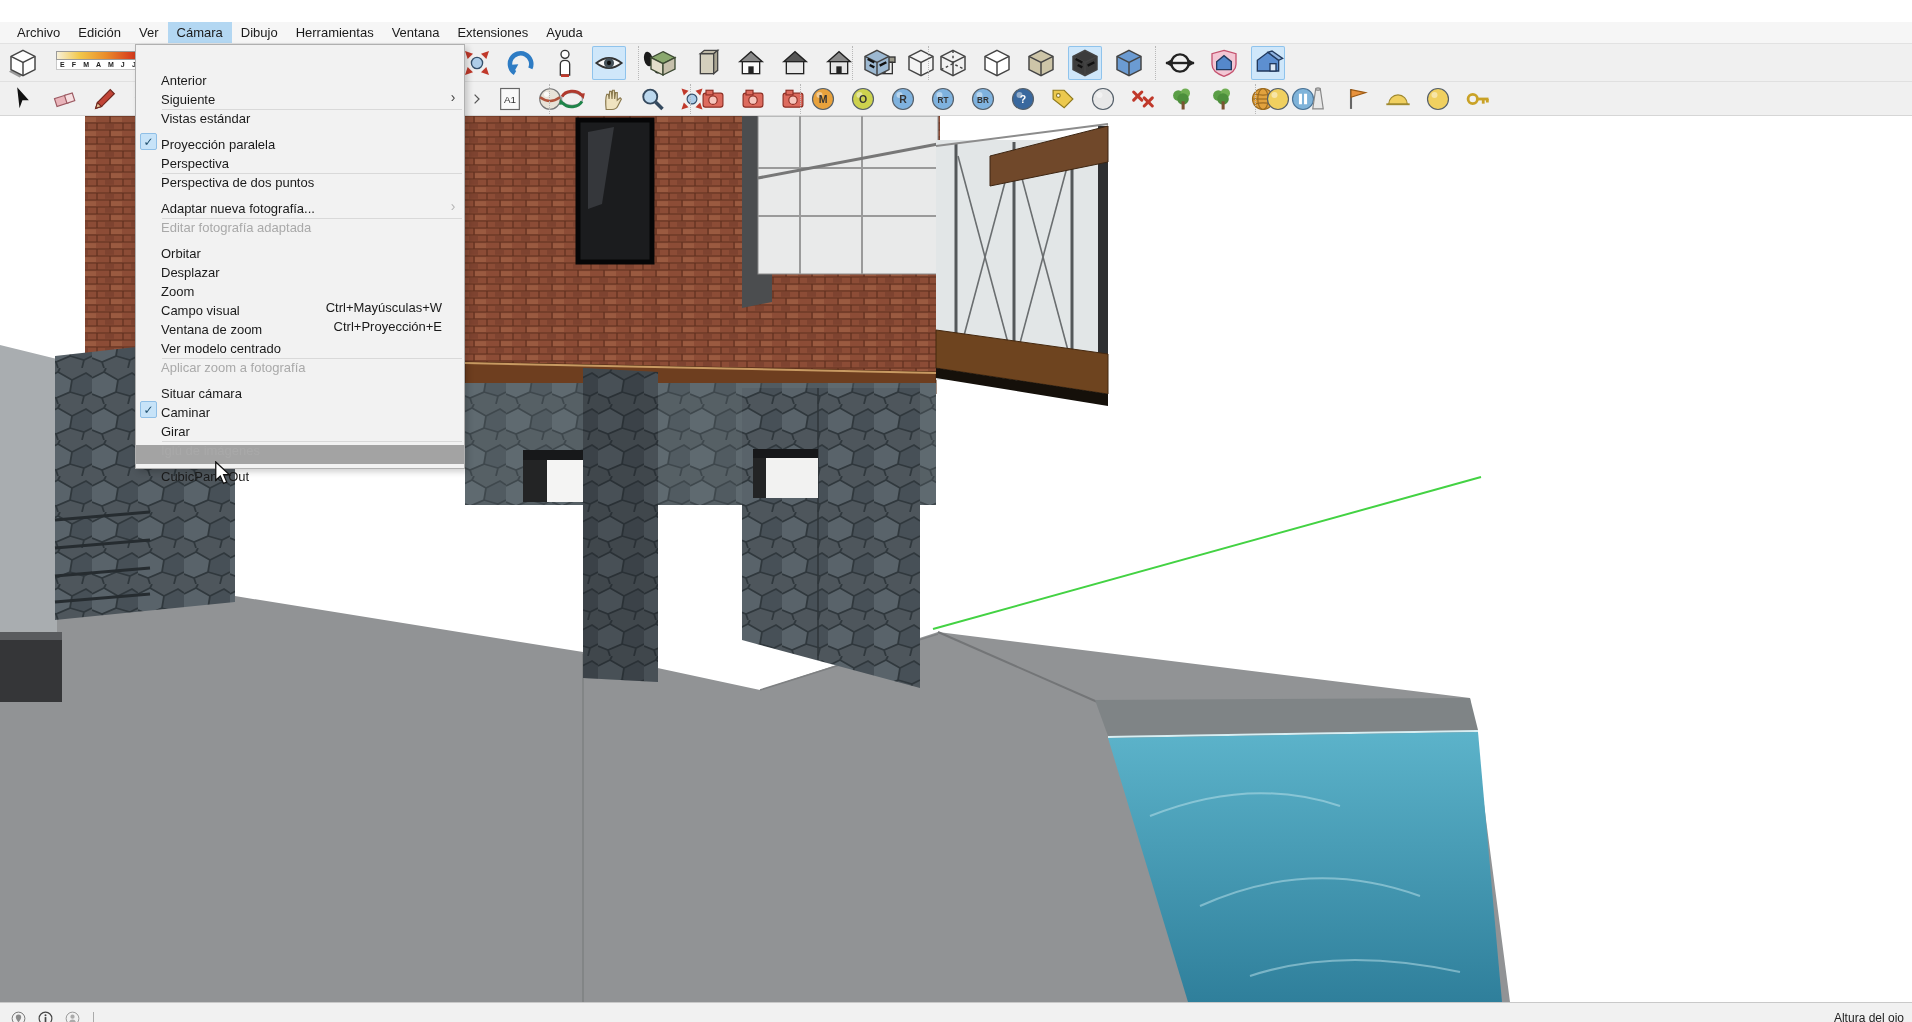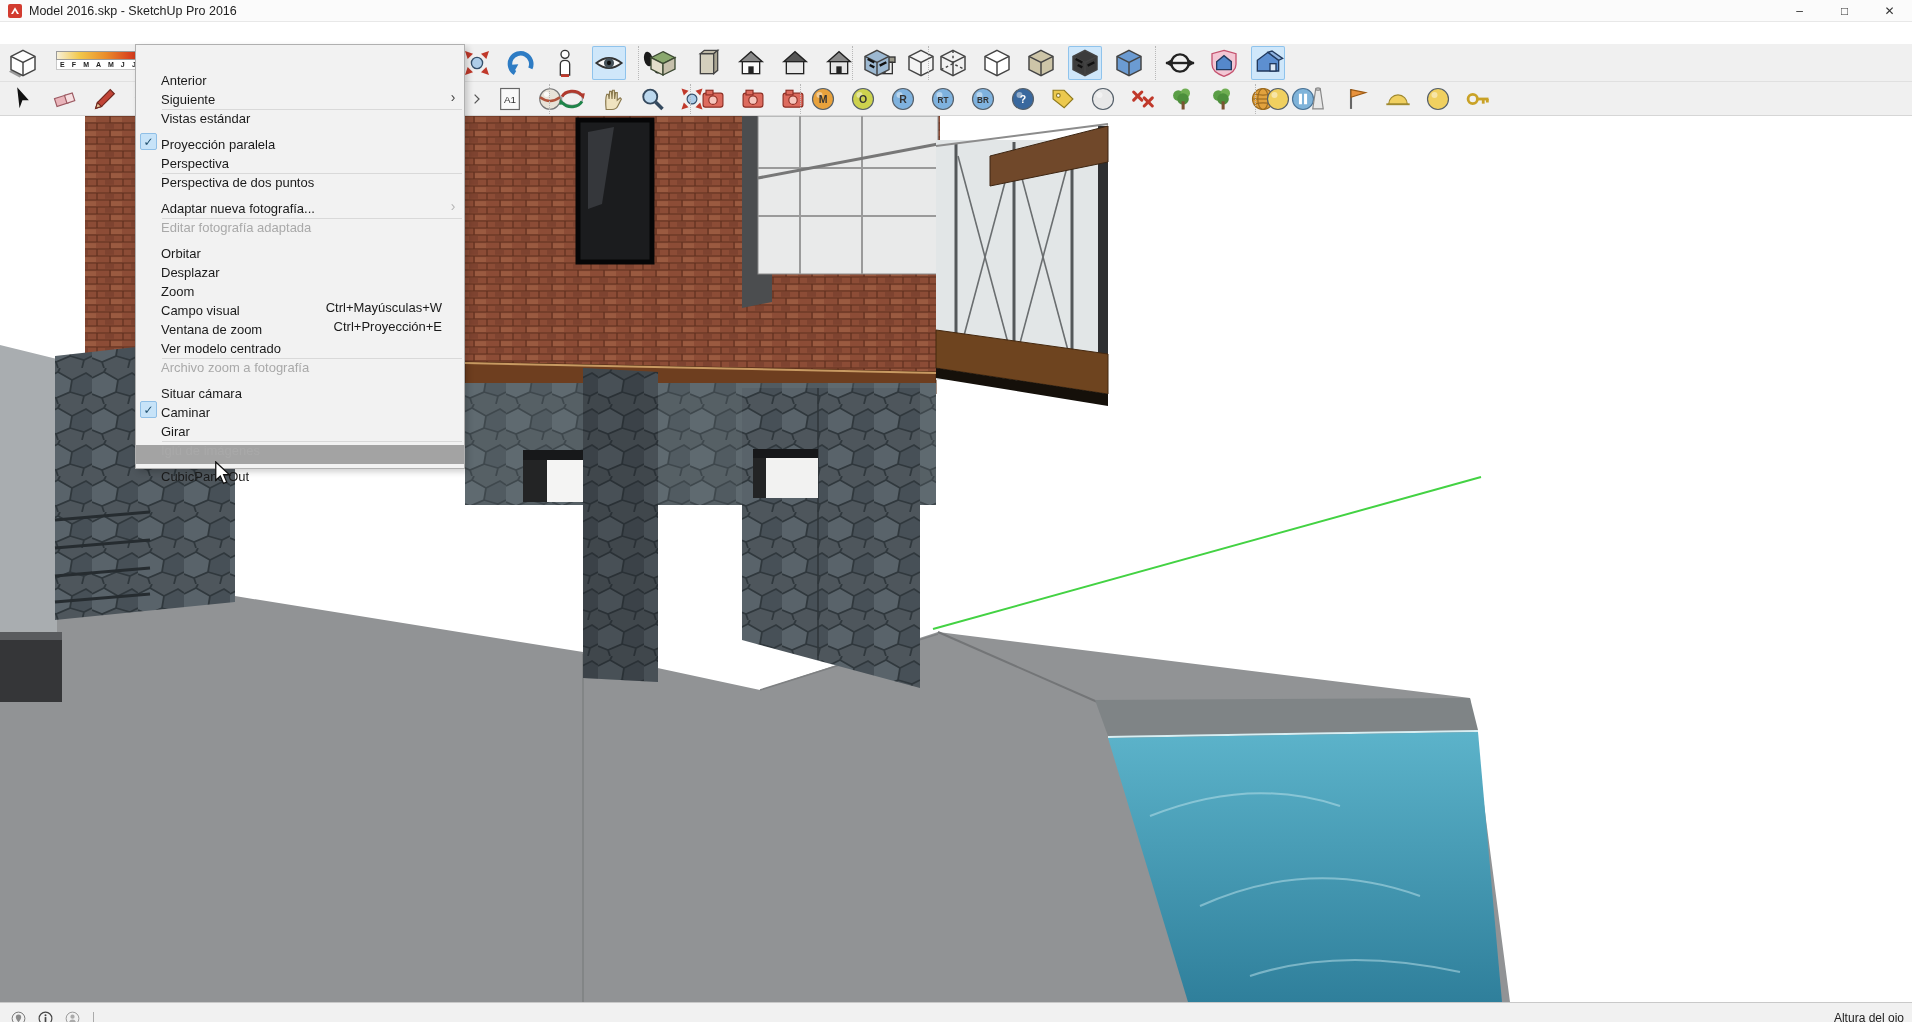--- a/index.html
+++ b/index.html
@@ -57,36 +57,32 @@
   #eye-input { width:540px; height:16px; background:#fff; border:1px solid #ababab; font-size:12px; color:#222; padding:0 4px; display:flex; align-items:center; margin-right:2px; }
 
   
   #cursor { position:absolute; left:213px; top:461px; width:22px; height:26px; z-index:60; }
 </style>
 </head>
 <body>
 
 <div id="app">
 
-  <div id="titlebar">
-    <span class="logo">
-      <svg viewBox="0 0 14 14" width="14" height="14">
-          <rect width="14" height="14" rx="2" fill="#d23b2f"></rect>
-          <polygon points="3,10 7,3.2 11,10" fill="#fff"></polygon>
-          <polygon points="5,10 7,6.5 9,10" fill="#d23b2f"></polygon>
-        </svg>
-    </span>
-    <span class="title">Model 2016.skp - SketchUp Pro 2016</span>
-    <div id="win-controls">
-        <div class="win-btn">–</div>
-        <div class="win-btn">□</div>
-        <div class="win-btn">✕</div>
-      </div>
-  </div>
-
+
+  <div id="menubar">
+      <div class="mb-item">Archivo</div>
+      <div class="mb-item">Edición</div>
+      <div class="mb-item">Ver</div>
+      <div class="mb-item active">Cámara</div>
+      <div class="mb-item">Dibujo</div>
+      <div class="mb-item">Herramientas</div>
+      <div class="mb-item">Ventana</div>
+      <div class="mb-item">Extensiones</div>
+      <div class="mb-item">Ayuda</div>
+    </div>
 
   <div id="row1">
     <div id="months">
       <div class="grad"></div>
       <div class="letters">E F M A M J J A S</div>
     </div>
   <div class="tb-group" style="left: 6px;">
         <span class="tb-icon" style="width: 34px; height: 34px;">
           <svg viewBox="0 0 24 24">
             <polygon points="4,16.5 12,20.5 9.5,22.8 1.5,18.5" fill="#9a9a9a"></polygon>
@@ -705,21 +701,21 @@
         <span class="sub"></span>
       </div>
       <div class="menu-item">
         <span class="check"></span>
         <span class="lbl">Ver modelo centrado</span>
         <span class="sc">Ctrl+Proyección+E</span>
         <span class="sub"></span>
       </div>
       <div class="menu-item disabled">
         <span class="check"></span>
-        <span class="lbl">Archivo zoom a fotografía</span>
+        <span class="lbl">Aplicar zoom a fotografía</span>
         <span class="sc"></span>
         <span class="sub"></span>
       </div>
       <div class="menu-sep"></div>
       <div class="menu-item">
         <span class="check"></span>
         <span class="lbl">Situar cámara</span>
         <span class="sc"></span>
         <span class="sub"></span>
       </div>

